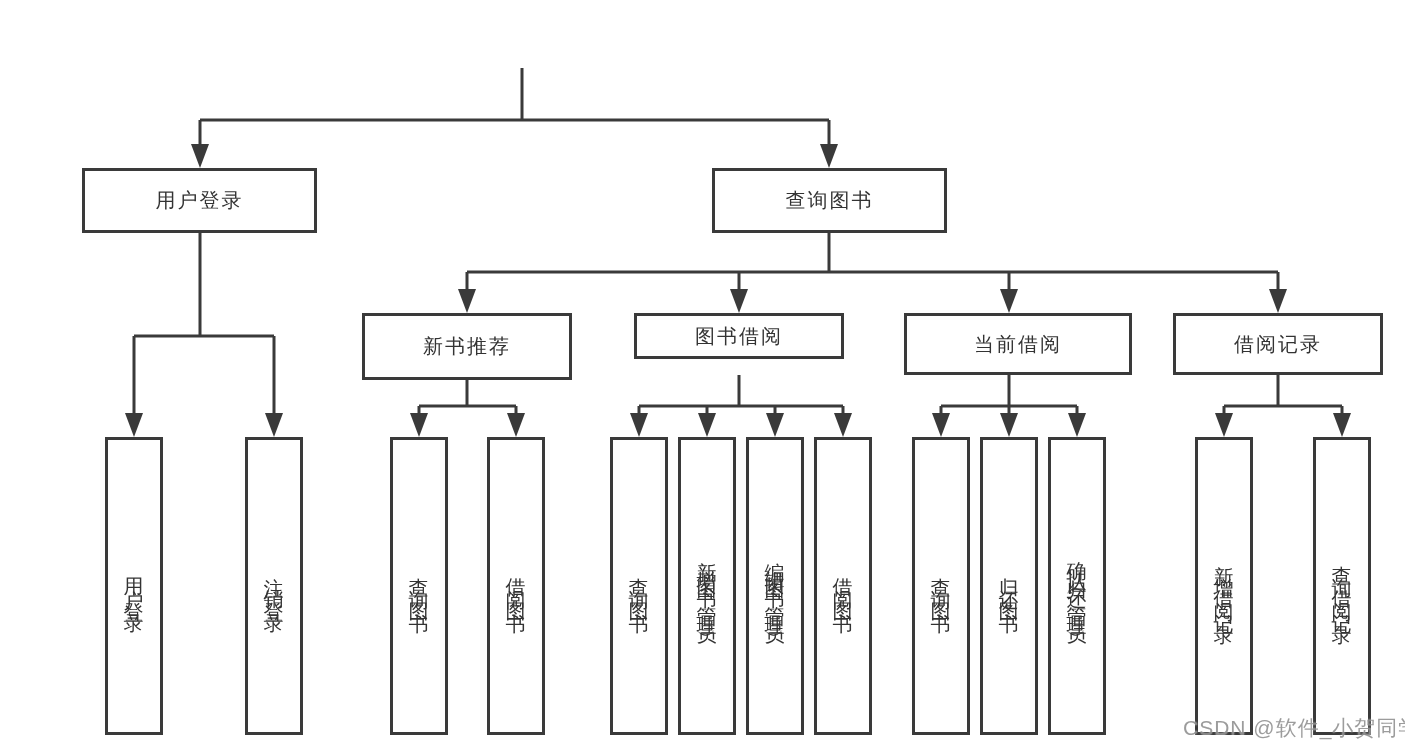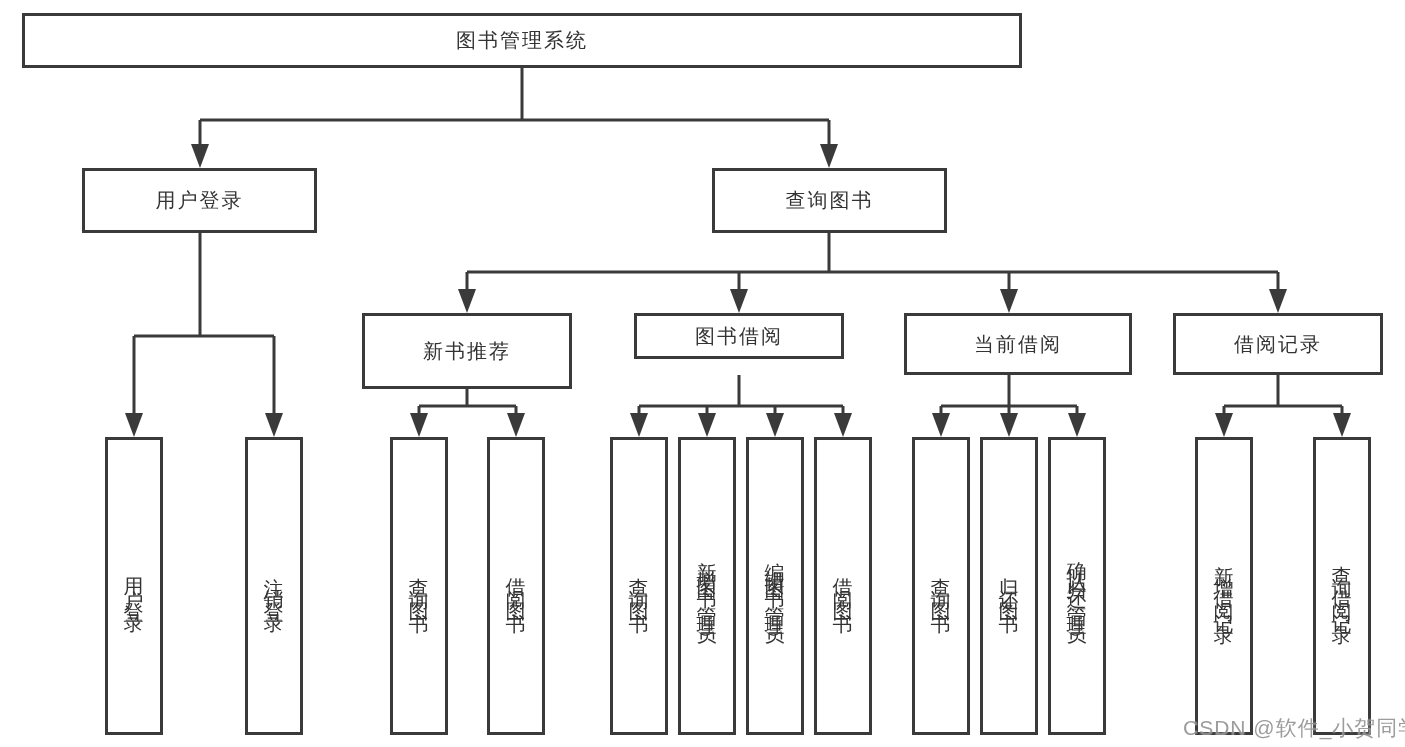--- a/index.html
+++ b/index.html
@@ -55,32 +55,29 @@
     <use href="#arr" x="707" y="437"></use>
     <use href="#arr" x="775" y="437"></use>
     <use href="#arr" x="843" y="437"></use>
     <use href="#arr" x="941" y="437"></use>
     <use href="#arr" x="1009" y="437"></use>
     <use href="#arr" x="1077" y="437"></use>
     <use href="#arr" x="1224" y="437"></use>
     <use href="#arr" x="1342" y="437"></use>
   </svg>
 
-  <div class="box h" style="left:22px;top:13px;width:1000px;height:55px">
-    <span>图书管理系统</span>
-  </div>
 
   <div class="box h" style="left:82px;top:168px;width:235px;height:65px">
     <span>用户登录</span>
   </div>
   <div class="box h" style="left:712px;top:168px;width:235px;height:65px">
     <span>查询图书</span>
   </div>
 
-  <div class="box h" style="left:362px;top:313px;width:210px;height:76px">
+  <div class="box h" style="left:362px;top:313px;width:210px;height:67px">
     <span>新书推荐</span>
   </div>
   <div class="box h" style="left:634px;top:313px;width:210px;height:46px">
     <span>图书借阅</span>
   </div>
   <div class="box h" style="left:904px;top:313px;width:228px;height:62px">
     <span>当前借阅</span>
   </div>
   <div class="box h" style="left:1173px;top:313px;width:210px;height:62px">
     <span>借阅记录</span>

